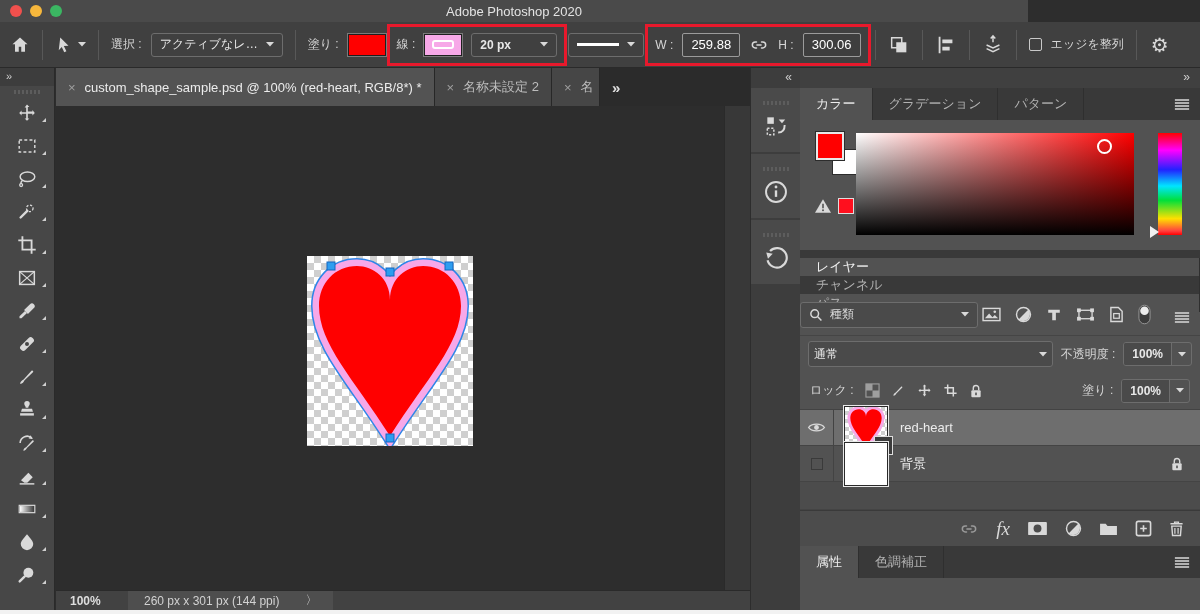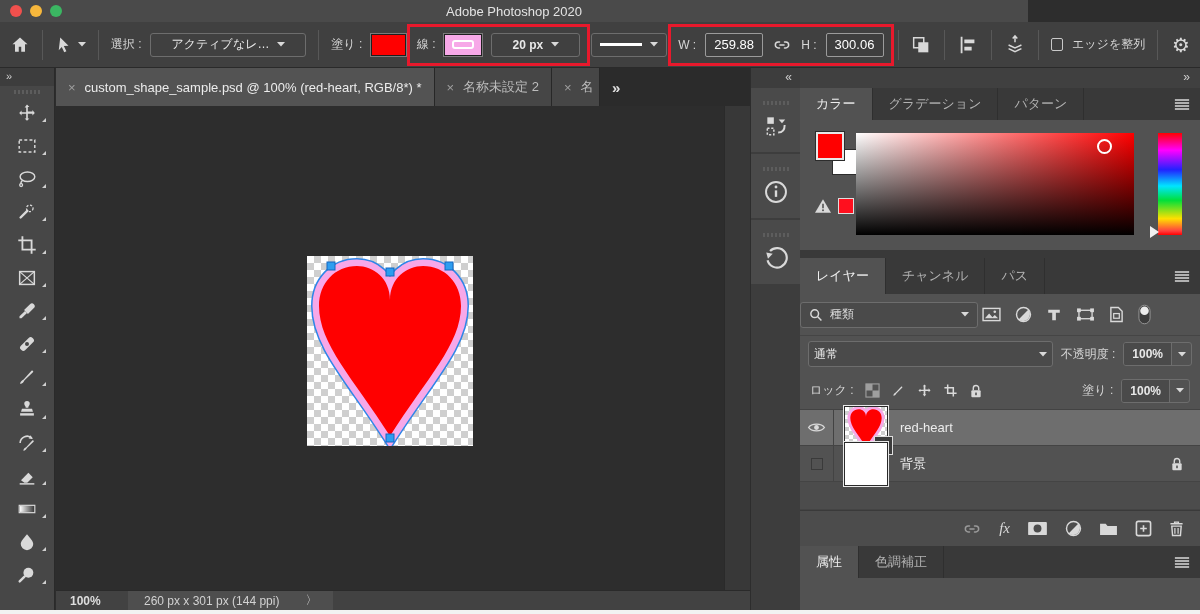--- a/index.html
+++ b/index.html
@@ -20,21 +20,21 @@
   .titlebar{position:absolute; left:0; top:0; width:1028px; height:22px; background:var(--titlebar); display:flex; align-items:center;}
   .lights{display:flex; gap:8px; margin-left:10px;}
   .light{width:12px; height:12px; border-radius:50%;}
   .light.r{background:#f0504d;} .light.y{background:#f6b73c;} .light.g{background:#3bb662;}
   .title{position:absolute; left:0; right:0; text-align:center; font-size:13px; color:#e3e3e3;}
 
   
   .optionsbar{position:absolute; left:0; top:22px; width:1200px; height:46px; background:var(--optbar); border-bottom:1px solid #2a2a2a; display:flex; align-items:center; padding:0 10px; gap:9px;}
   .sep{width:1px; height:30px; background:#585858; margin:0 3px;}
   .optlabel{color:#d6d6d6; font-size:12px; white-space:nowrap;}
-  .ddown{display:flex; align-items:center; gap:8px; height:24px; padding:0 20px; border:1px solid var(--dimborder); border-radius:3px; background:var(--optbar); color:var(--text); white-space:nowrap;}
+  .ddown{display:flex; align-items:center; gap:8px; height:24px; padding:0 8px; border:1px solid var(--dimborder); border-radius:3px; background:var(--optbar); color:var(--text); white-space:nowrap;}
   .swatch{width:38px; height:22px; border:1px solid #1f1f1f; outline:1px solid #7b7b7b;}
   .swatch.fill{background:#ff0000;}
   .swatch.stroke{background:#f7a8e8; display:flex; align-items:center; justify-content:center;}
   .stroke-preview{width:22px; height:9px; border:2px solid #ffffff; border-radius:3px;}
   .numfield{height:24px; min-width:58px; padding:2px 6px; border:1px solid var(--fieldborder); border-radius:2px; background:var(--field); color:#fff; font-size:13px; display:flex; align-items:center; justify-content:center;}
   .anno{position:relative; display:flex; align-items:center; gap:9px; padding:0 2px;}
   .anno::after{content:""; position:absolute; inset:-9px -8px; border:3px solid var(--anno); pointer-events:none; z-index:40;}
   .checkbox{width:13px; height:13px; border:1px solid #c9c9c9; border-radius:2px; background:transparent;}
   .tool-chip{display:flex; align-items:center; gap:5px;}
   .linestyle{display:flex; align-items:center; gap:8px; height:24px; padding:0 8px; border:1px solid var(--dimborder); border-radius:3px;}
@@ -87,21 +87,21 @@
   .warnrow{position:absolute; left:14px; top:78px; display:flex; align-items:center; gap:6px;}
   .minired{width:16px; height:16px; background:#ff0f1e; border:1px solid #dddddd;}
   .colorfield{position:absolute; left:56px; top:13px; width:278px; height:102px;
     background-image:linear-gradient(to bottom,rgba(0,0,0,0),#000), linear-gradient(to right,#ffffff,#ff0000);}
   .picker{position:absolute; right:22px; top:6px; width:15px; height:15px; border:2px solid #fff; border-radius:50%;}
   .huebar{position:absolute; right:18px; top:13px; width:24px; height:102px;
     background:linear-gradient(to bottom,#ff0000,#ff00ff 17%,#2222ff 36%,#00e5ff 52%,#00e03a 66%,#ffe000 84%,#ff4040 96%,#ff0000);}
   .huemark{position:absolute; right:41px; top:106px; width:0; height:0; border-top:6px solid transparent; border-bottom:6px solid transparent; border-left:9px solid #f0f0f0;}
   .pdivider{height:8px; background:var(--divider);}
 
-  .ltabs{height:36px;}
+  .ltabs{height:36px;flex-direction:column;}
   .filterrow{height:42px; display:flex; align-items:center; padding:0 0; border-bottom:1px solid #454545;}
   .searchbox{display:flex; align-items:center; gap:7px; width:178px; height:26px; border:1px solid var(--dimborder); border-radius:3px; padding:0 8px; background:#4a4a4a;}
   .searchbox .lbl{flex:1; color:#dcdcdc;}
   .ficons{display:flex; align-items:center; gap:14px; margin-left:4px;}
   .blendrow{height:36px; display:flex; align-items:center; padding:0 8px; gap:8px;}
   .blendsel{flex:1; max-width:252px; height:26px; border:1px solid var(--dimborder); border-radius:3px; display:flex; align-items:center; padding:0 5px; gap:8px; background:#4a4a4a;}
   .blendsel .lbl{flex:1;}
   .valsel{display:flex; align-items:center; height:24px; border:1px solid var(--dimborder); border-radius:3px; overflow:hidden;}
   .valsel .v{padding:0 8px; font-weight:bold; background:#4a4a4a; height:100%; display:flex; align-items:center;}
   .valsel .c{width:20px; height:100%; display:flex; align-items:center; justify-content:center; border-left:1px solid var(--dimborder);}
@@ -115,21 +115,21 @@
   .thumb{width:44px; height:44px; margin:0 12px 0 10px; border:1px solid #2a2a2a; outline:1px solid #e9e9e9; position:relative; background:#fff;}
   .thumb.checker{background-image:
       linear-gradient(45deg,#cfcfcf 25%,transparent 25%,transparent 75%,#cfcfcf 75%),
       linear-gradient(45deg,#cfcfcf 25%,#ffffff 25%,#ffffff 75%,#cfcfcf 75%);
     background-size:8px 8px; background-position:0 0,4px 4px;}
   .badge{position:absolute; right:-6px; bottom:-6px; width:19px; height:19px; background:#3c3c3c; border:1px solid #ddd; display:flex; align-items:center; justify-content:center;}
   .badge .inner{width:9px; height:9px; border:1.5px solid #eee;}
   .lname{font-size:13px; color:#ececec;}
   .layerfill{height:28px; background:#4c4c4c; border-bottom:1px solid #444;}
   .lbuttons{height:36px; background:#4c4c4c; border-top:1px solid #3a3a3a; display:flex; align-items:center; justify-content:flex-end; gap:17px; padding-right:16px;}
-  .fxtxt{font-style:italic; font-size:15px; color:var(--icon); font-family:"Liberation Serif","DejaVu Serif",serif;}
+  .fxtxt{font-style:italic; font-size:19px; color:var(--icon); font-family:"Liberation Serif","DejaVu Serif",serif;}
   .bottomtabs{height:32px;}
 
   .bottom-white{position:absolute; left:0; bottom:0; width:1200px; height:4px; background:#f2f2f2; z-index:60;}
 </style>
 </head>
 <body>
 
 <svg width="0" height="0" style="position:absolute">
   <defs>
     <symbol id="s-chev" viewBox="0 0 8 5">

